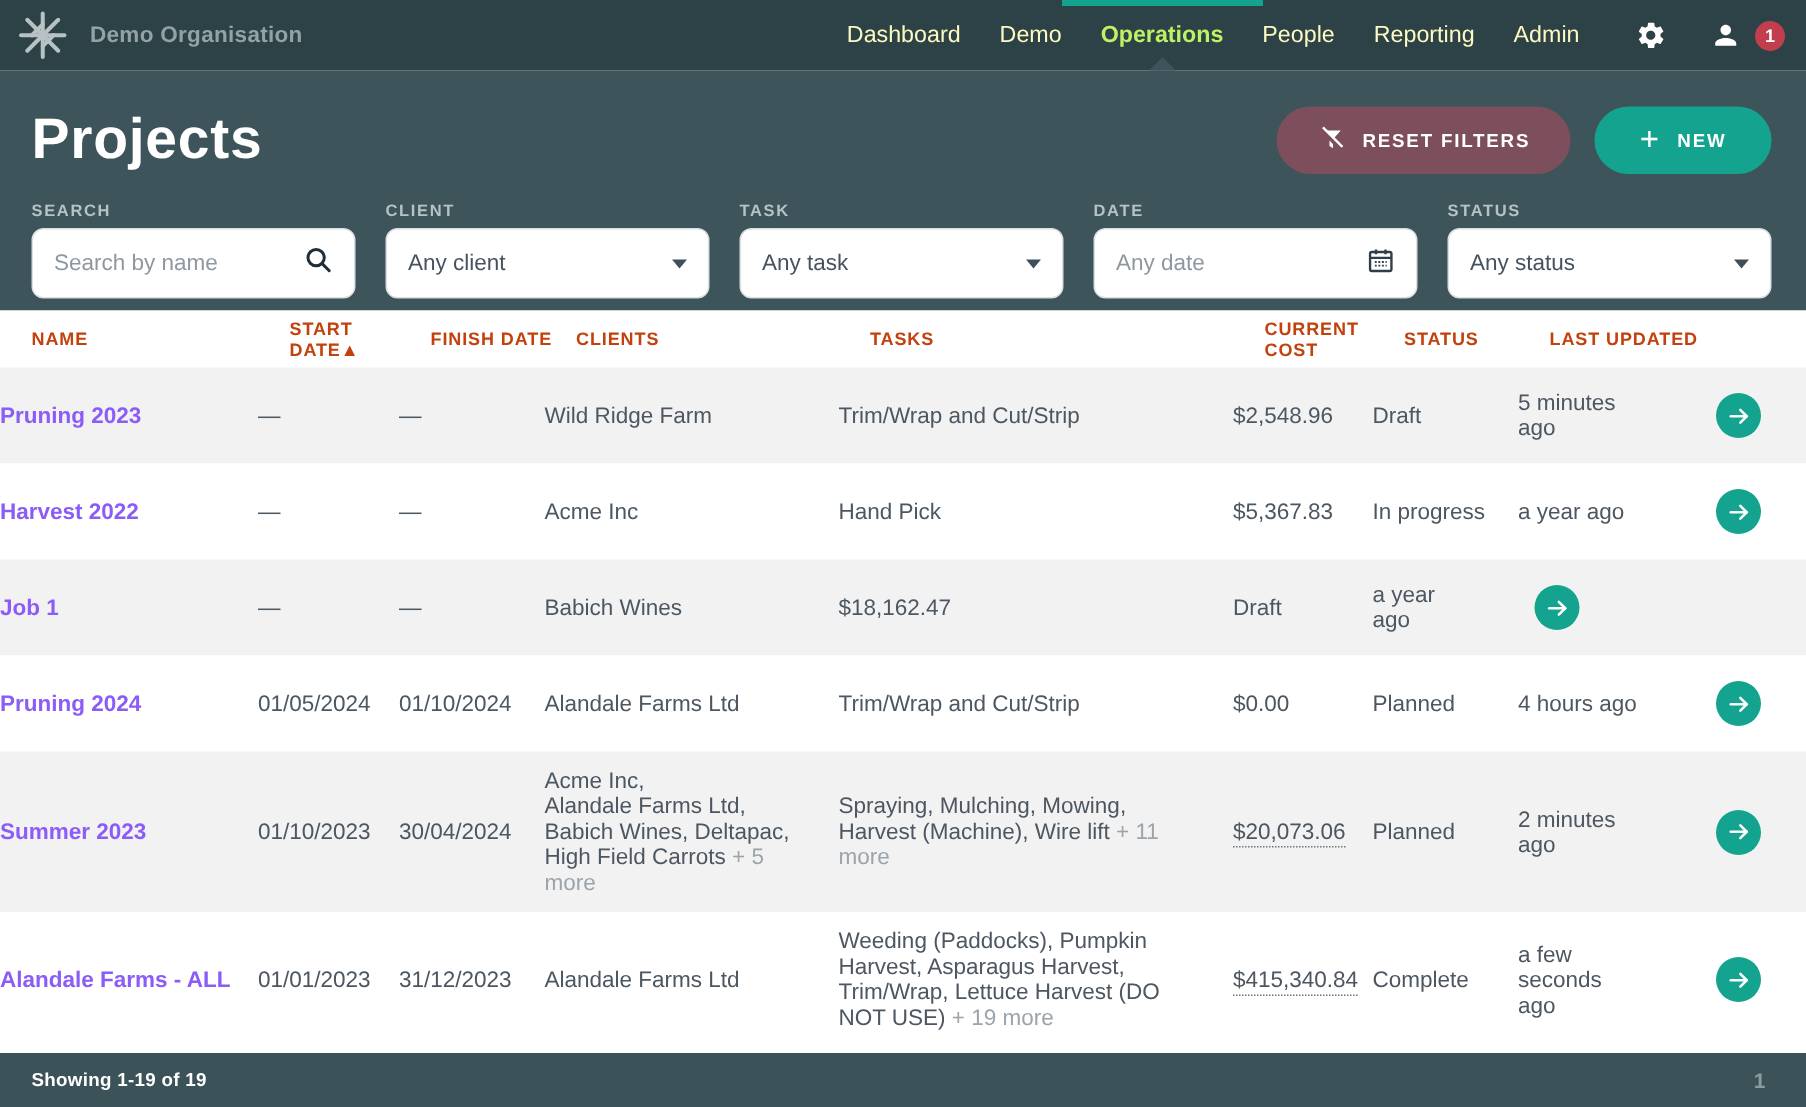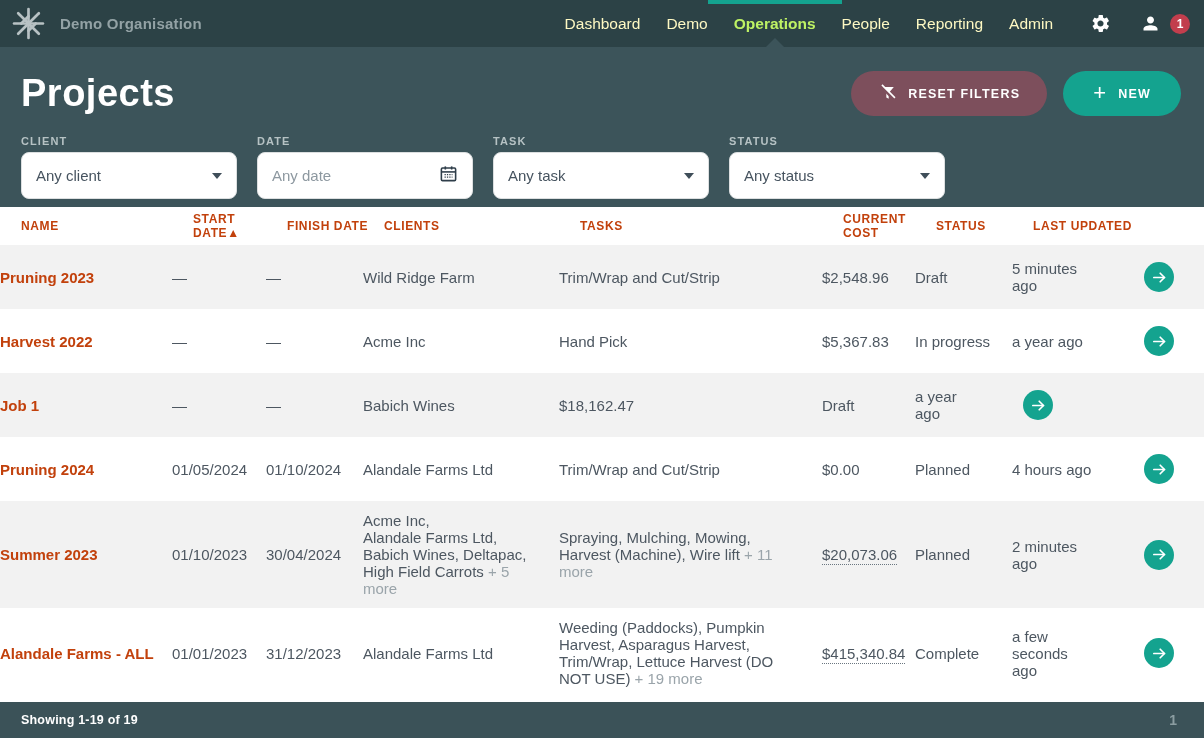--- a/index.html
+++ b/index.html
@@ -84,21 +84,21 @@
   }
   .thead{height:38px;background:#fff;}
   .th{
     font-size:12px;font-weight:bold;color:#c2410c;letter-spacing:.6px;padding-right:12px;
     cursor:pointer;
   }
   .row{min-height:64px;padding:11px 0;cursor:pointer;}
   .row:nth-child(odd){background:#f2f2f2;}
   .row:nth-child(even){background:#fff;}
   .cell{font-size:15px;color:#4d5761;padding-right:16px;line-height:17px;}
-  .cell.name{font-weight:bold;color:#c2410c;font-size:15px;}
+  .cell.name{font-weight:bold;color:#8b5cf6;font-size:15px;}
   .cell.updated{padding-right:38px;}
   .more{color:#9aa4aa;}
   .u{border-bottom:1px dotted #6a7680;padding-bottom:1px;}
   .arrow-cell{display:flex;justify-content:flex-start;padding-right:0;}
   .row-arrow{
     width:30px;height:30px;border-radius:50%;background:#14a38f;border:none;cursor:pointer;
     display:flex;align-items:center;justify-content:center;padding:0;margin-left:11px;
   }
 
   
@@ -172,23 +172,42 @@
         </button>
         <button class="btn btn-new">
           <span class="plus-glyph">+</span>
           <span>NEW</span>
         </button>
       </div>
     </div>
 
     <div class="filters">
       <div class="filter-group">
+        <span class="filter-label">SEARCH</span>
+        <div class="control">
+          <input type="text" placeholder="Search by name" style="">
+          <span>
+            <svg width="20" height="20" viewBox="0 0 24 24" fill="none" stroke="#1f2d38" stroke-width="2.4" stroke-linecap="round">
+                <circle cx="10.5" cy="10.5" r="6.5"></circle>
+                <line x1="15.5" y1="15.5" x2="21" y2="21"></line>
+              </svg>
+          </span>
+        </div>
+      </div>
+      <div class="filter-group">
         <span class="filter-label">CLIENT</span>
         <div class="control">
           <span class="select-value">Any client</span>
+          <span class="chevron"></span>
+        </div>
+      </div>
+      <div class="filter-group">
+        <span class="filter-label">TASK</span>
+        <div class="control">
+          <span class="select-value">Any task</span>
           <span class="chevron"></span>
         </div>
       </div>
       <div class="filter-group">
         <span class="filter-label">DATE</span>
         <div class="control">
           <input type="text" placeholder="Any date" style="">
           <span>
             <svg width="19" height="19" viewBox="0 0 24 24" fill="none" stroke="#2f3e4a" stroke-width="2">
                 <rect x="3" y="5" width="18" height="16" rx="1.5"></rect>
@@ -197,27 +216,20 @@
                 <line x1="16" y1="3" x2="16" y2="7"></line>
                 <g stroke-width="1.6">
                   <line x1="7" y1="13.5" x2="17" y2="13.5" stroke-dasharray="1.6 1.4"></line>
                   <line x1="7" y1="16.5" x2="17" y2="16.5" stroke-dasharray="1.6 1.4"></line>
                 </g>
               </svg>
           </span>
         </div>
       </div>
       <div class="filter-group">
-        <span class="filter-label">TASK</span>
-        <div class="control">
-          <span class="select-value">Any task</span>
-          <span class="chevron"></span>
-        </div>
-      </div>
-      <div class="filter-group">
         <span class="filter-label">STATUS</span>
         <div class="control">
           <span class="select-value">Any status</span>
           <span class="chevron"></span>
         </div>
       </div>
     </div>
   </section>
 
   <div>

